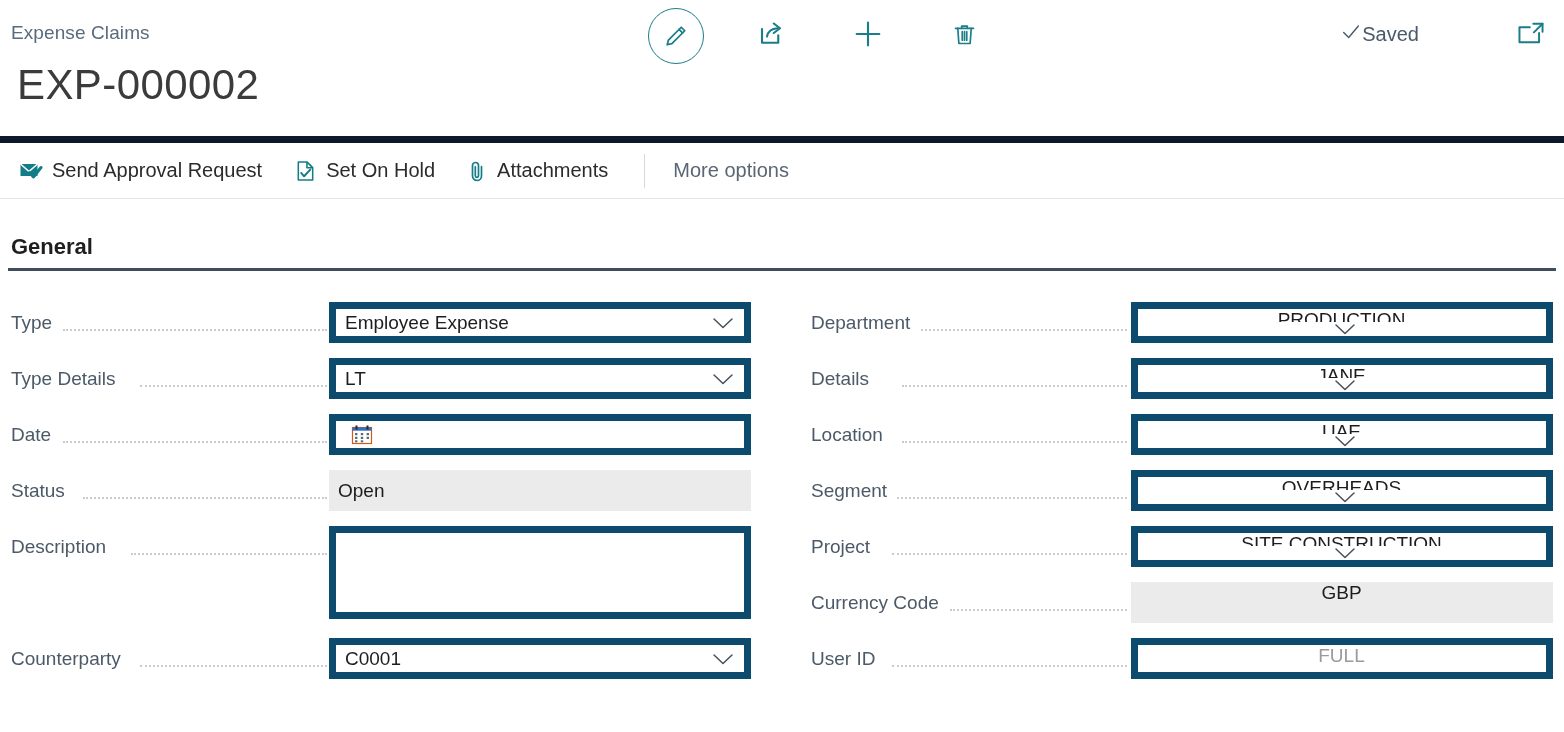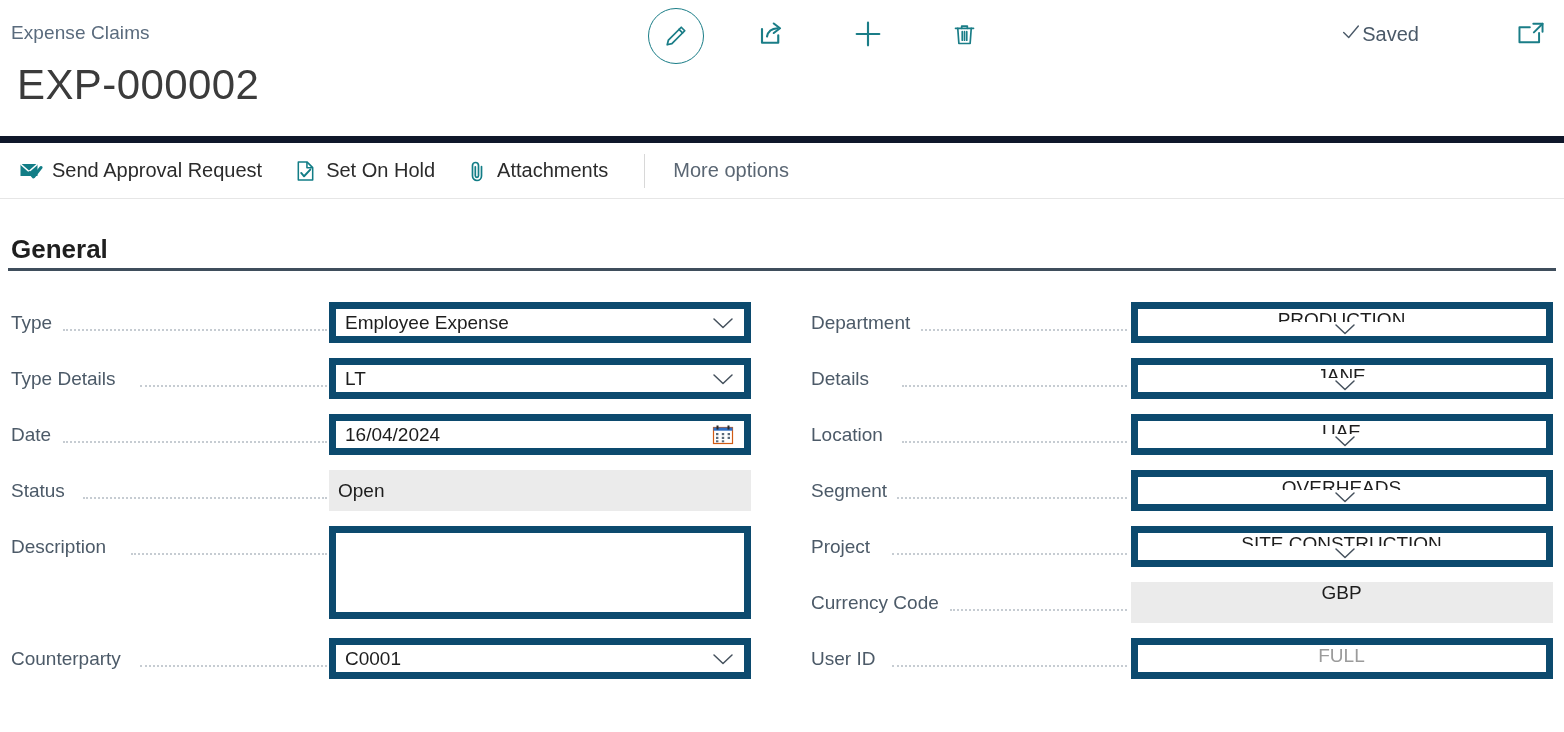--- a/index.html
+++ b/index.html
@@ -55,21 +55,21 @@
     font-size: 20px; color: #2b2b2b;
     margin-right: 32px; cursor: pointer; white-space: nowrap;
   }
   .act .ico { display: flex; align-items: center; }
   .vdiv { width: 1px; height: 34px; background: #d8d8d8; margin: 0 28px 0 4px; }
   .more-options { font-size: 20px; color: #5a6673; cursor: pointer; }
 
   
   .section-head {
     position: absolute; left: 11px; top: 234px;
-    font-size: 26px; font-weight: 700; color: #1f1f1f;
+    font-size: 22px; font-weight: 700; color: #1f1f1f;
   }
   .section-rule {
     position: absolute; left: 8px; top: 268px;
     width: 1548px; height: 3px; background: #3f4e5c;
   }
 
   
   .form { position: absolute; top: 300px; left: 0; width: 1564px; }
   .col { position: absolute; top: 0; }
   .col-left  { left: 11px;  width: 741px; }
@@ -245,21 +245,20 @@
               <svg width="22" height="14" viewBox="0 0 22 14" fill="none" stroke="#44505c" stroke-width="1.5" stroke-linecap="round" stroke-linejoin="round">
                 <polyline points="2,3 11,11.5 20,3"></polyline>
               </svg>
             </span>
           </div>
         </div>
         <div class="row">
           <div class="lbl">Date</div>
           <div class="leader" style="left: 52.4px;"></div>
           <div class="fieldbox">
-            <span class="fval">16/04/2024</span>
             <span class="chev">
               <svg width="22" height="22" viewBox="0 0 22 22">
                 <rect x="1.5" y="3.5" width="19" height="16" fill="#ffffff" stroke="#d15b14" stroke-width="1.2"></rect>
                 <rect x="1.5" y="3.5" width="19" height="3.2" fill="#2f6fc4"></rect>
                 <rect x="4.5" y="1.5" width="2" height="4" fill="#2b2b2b"></rect>
                 <rect x="15.5" y="1.5" width="2" height="4" fill="#2b2b2b"></rect>
                 <g fill="#5b6b7b">
                   <rect x="4" y="9" width="2.4" height="2.2"></rect>
                   <rect x="9.8" y="9" width="2.4" height="2.2"></rect>
                   <rect x="15.6" y="9" width="2.4" height="2.2"></rect>

